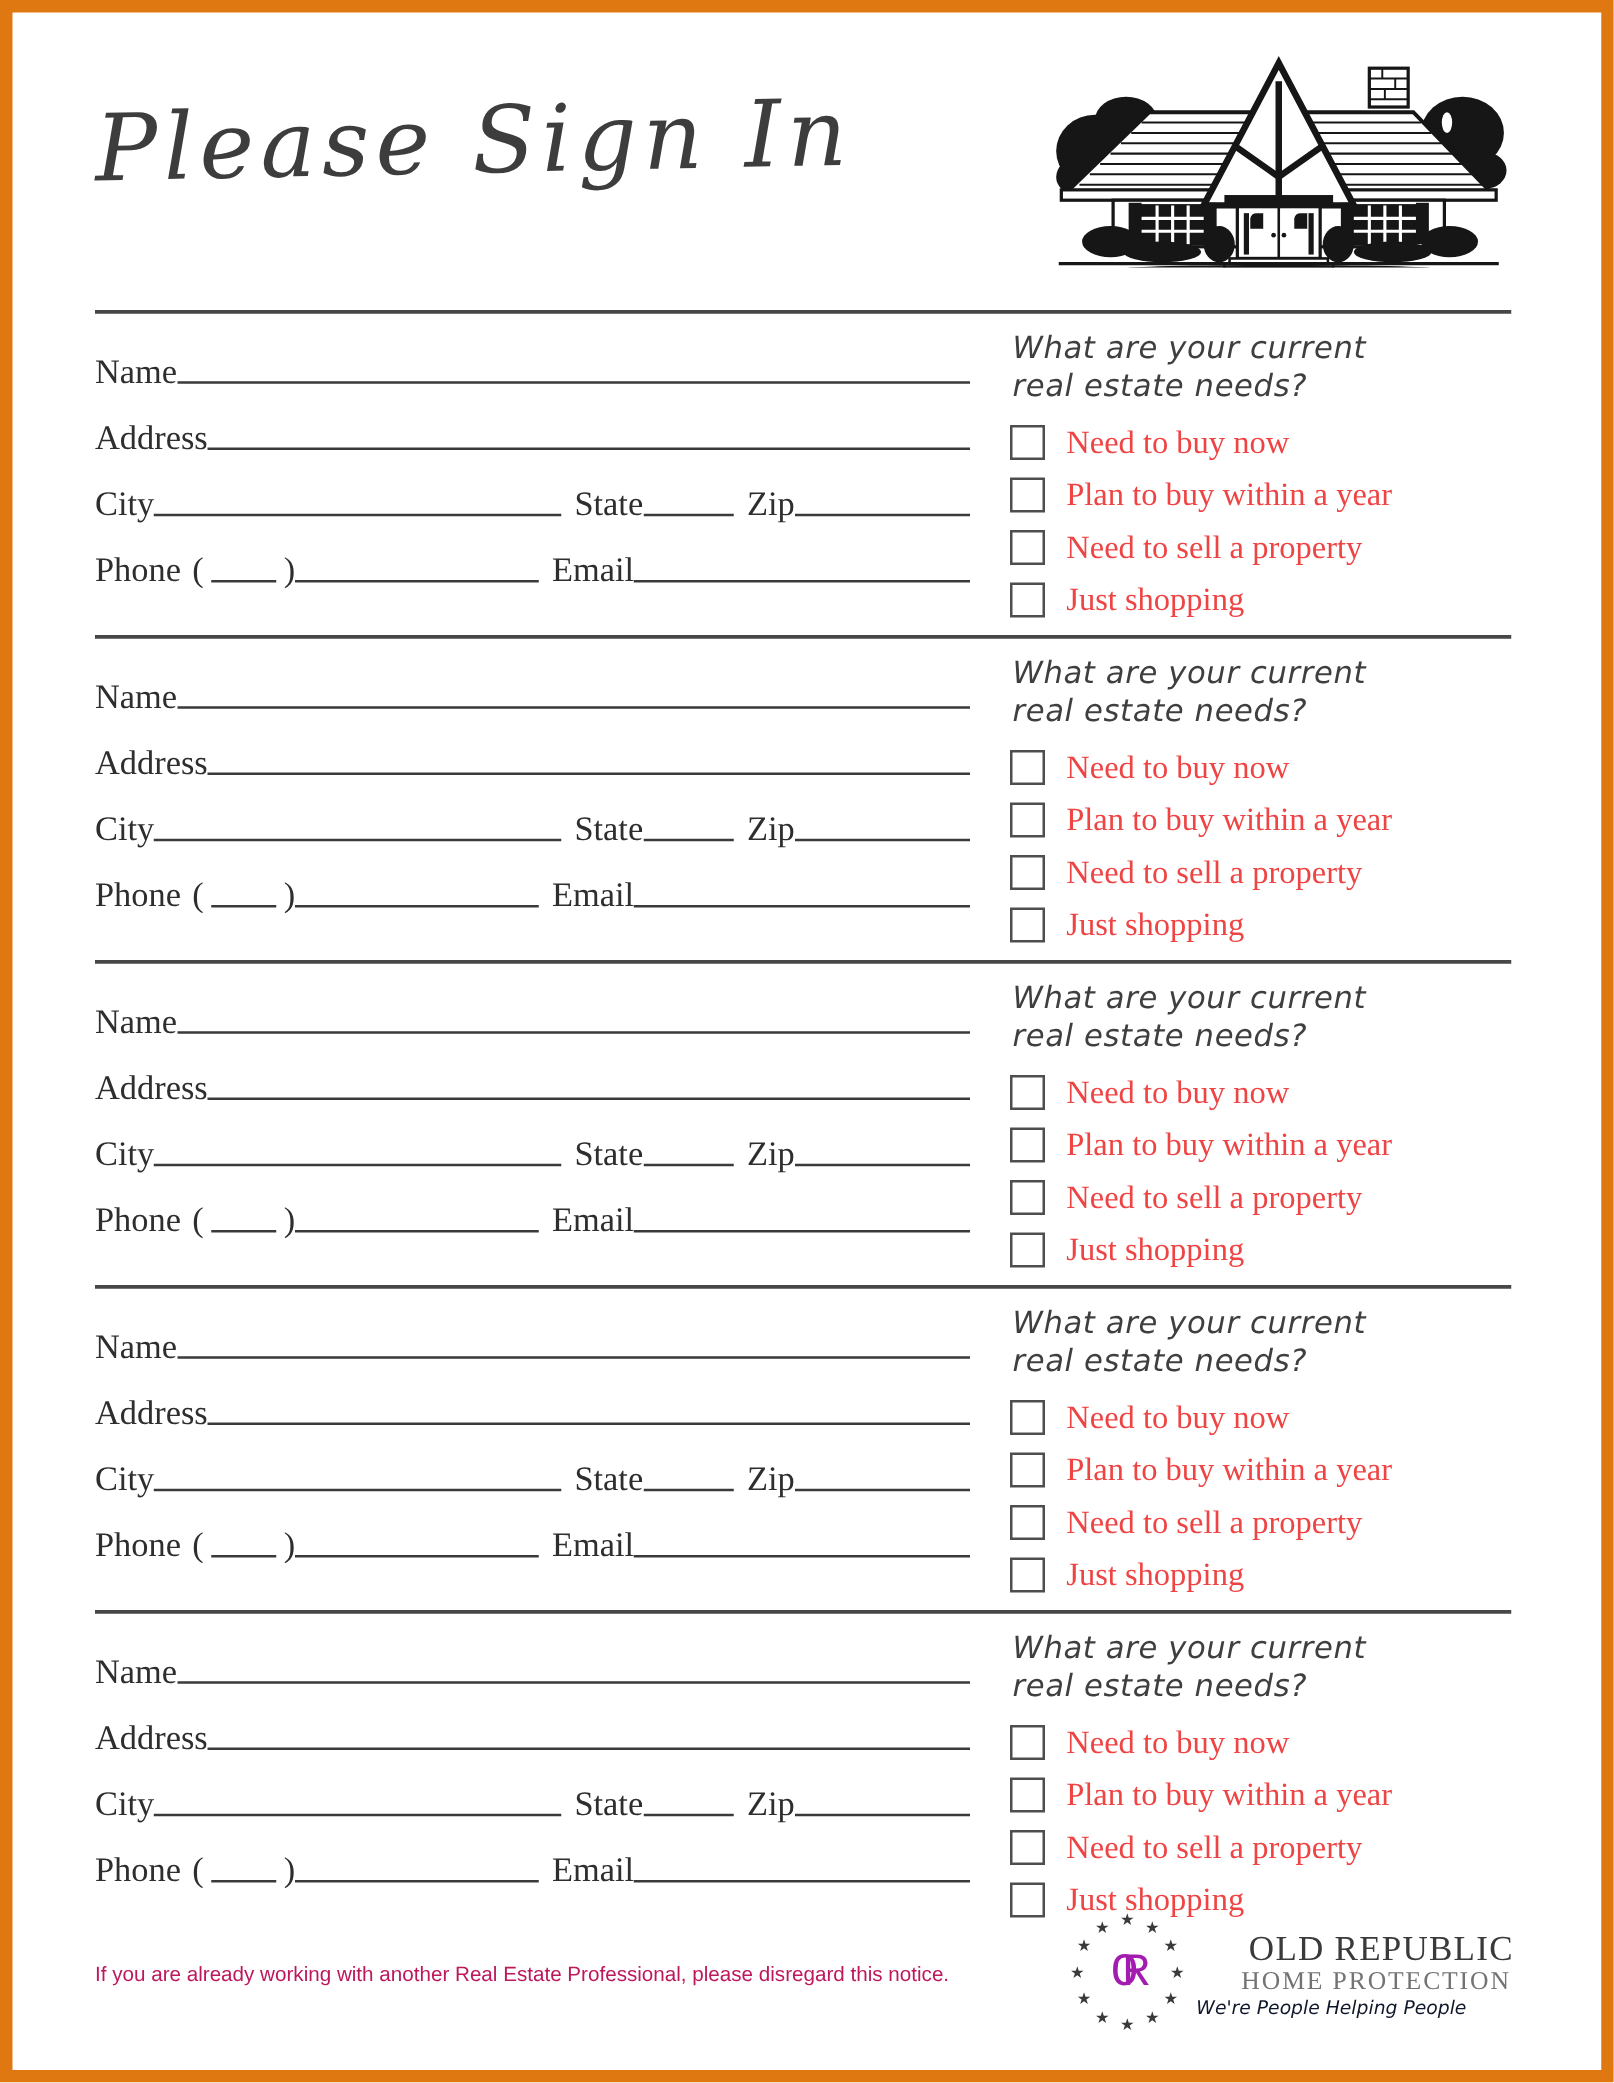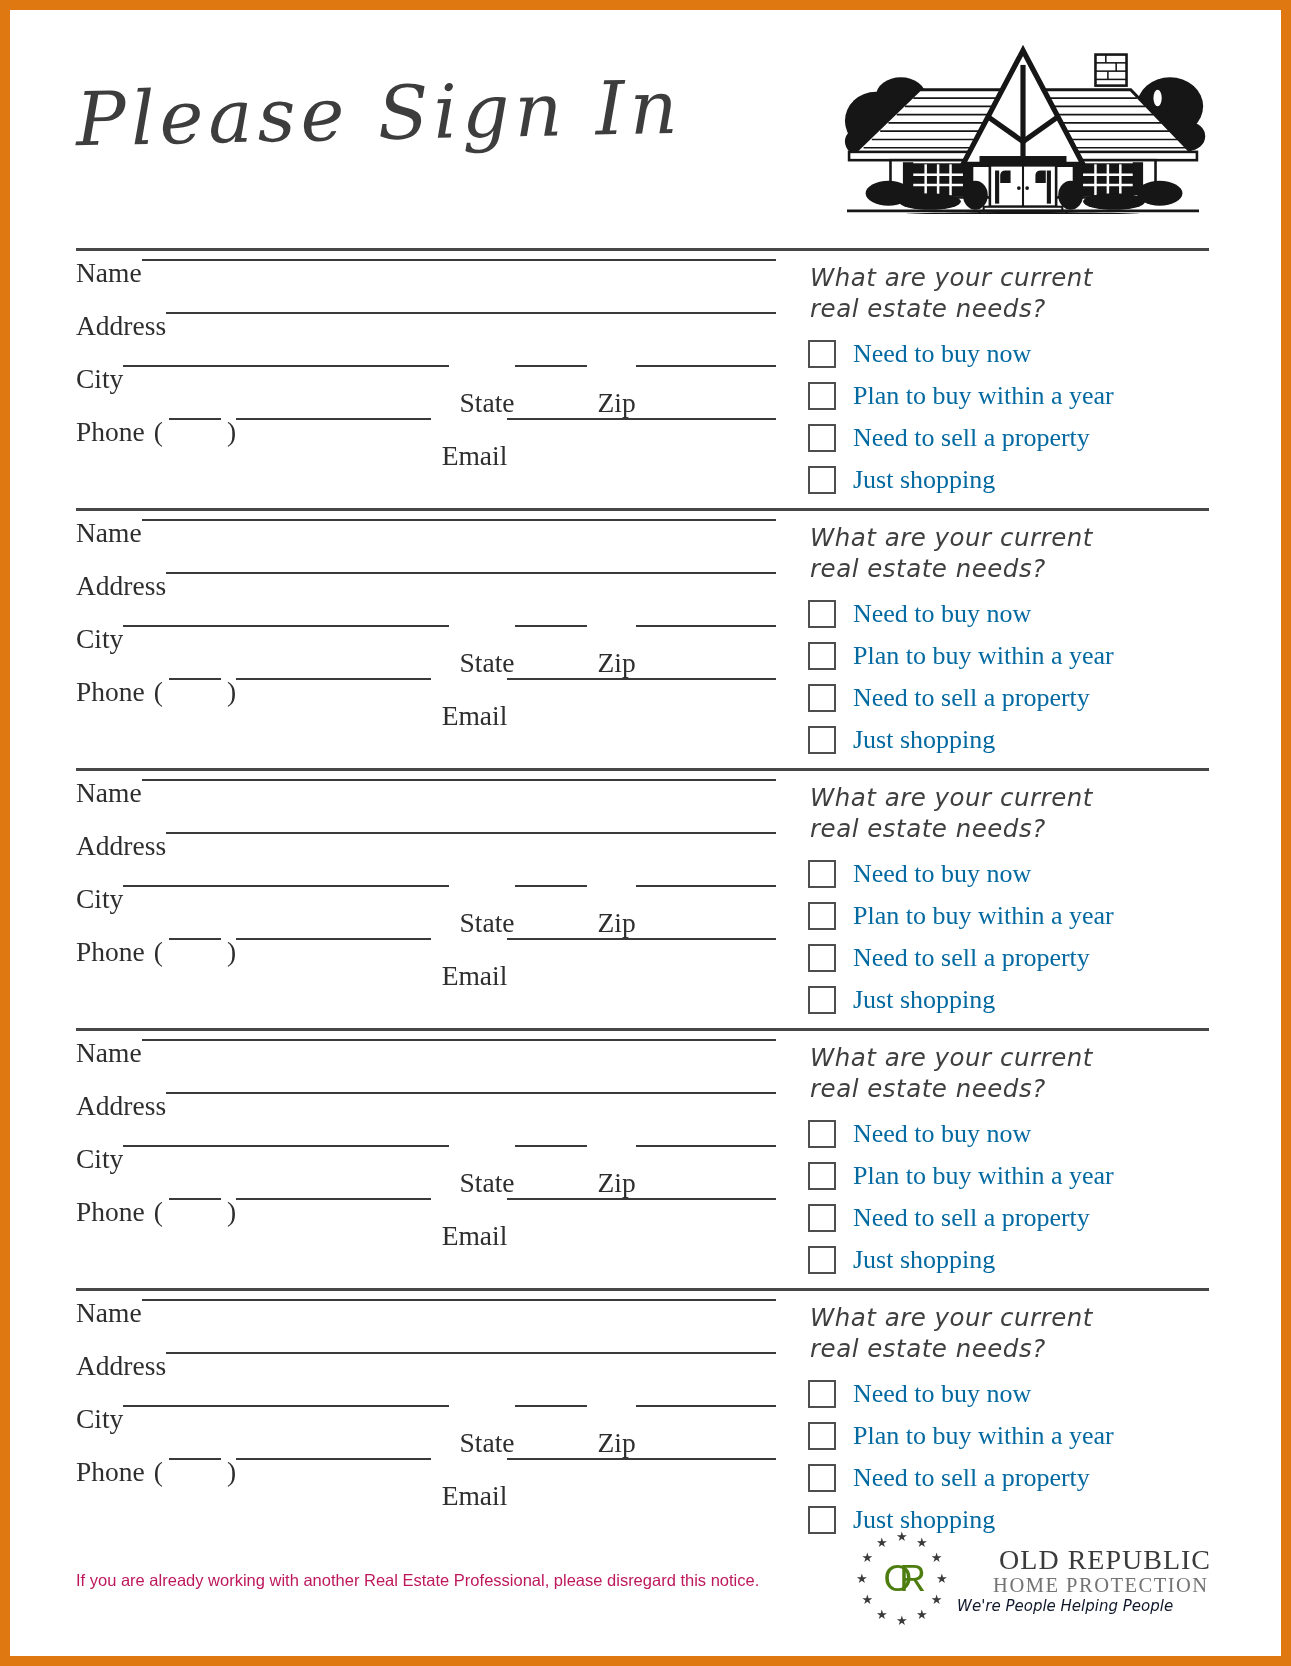--- a/index.html
+++ b/index.html
@@ -19,54 +19,54 @@
   }
   .house { width:392px; height:176px; flex:none; margin-top:2px; }
   .house svg { width:100%; height:100%; }
 
   
   .sections { margin-left:66px; width:1133px; }
   .entry { border-top:3px solid #474747; box-sizing:border-box; height:260px;
            display:flex; padding-top:8px; }
   .entry.last { height:230px; }
   .col-left { width:700px; flex:none; }
-  .frow { display:flex; align-items:flex-start; height:53px; font-size:27.5px; color:#2e2e2e; }
+  .frow { display:flex; align-items:flex-end; height:53px; font-size:27.5px; color:#2e2e2e; }
   .lbl { white-space:pre; line-height:1.05; }
   .lbl.mid { margin-left:11px;margin-top:24px; }
   .line { flex:1 1 auto; border-bottom:2px solid #3a3a3a; margin-bottom:5px; min-width:20px; }
   .line.w-state { flex:0 0 72px; }
   .line.w-paren { flex:0 0 52px; margin-left:6px; margin-right:6px; }
   .line.w-phone { flex:1.05 1 0; }
   .line.w-email { flex:1.45 1 0; }
   .line.w-city  { flex:2.55 1 0; }
   .line.w-zip   { flex:1.1 1 0; }
 
   .col-right { margin-left:32px; flex:1 1 auto; padding-top:4px; }
   .needs-heading {
     font-family:"DejaVu Sans", sans-serif; font-style:italic;
     font-size:24.5px; line-height:1.25; letter-spacing:0.5px;
     color:#3f3f3f; margin:0 0 9px 2px; white-space:nowrap;
   }
   .opt { display:flex; align-items:center; height:42px; }
   .checkbox { width:28px; height:28px; box-sizing:border-box; flex:none;
               border:2px solid #4e4e4e; background:#fff; margin-right:17px; }
-  .opt-label { font-size:26px; color:#0369a1; white-space:nowrap; }
+  .opt-label { font-size:26px; color:#ef4444; white-space:nowrap; }
 
   
   .footer { flex:1 1 auto; display:flex; justify-content:space-between;
             align-items:center; margin:0 70px 14px 66px; }
   .footer-text { font-family:"Liberation Sans", sans-serif; }
   .footer-line1 { font-size:22px; font-weight:700; color:#333333; margin-bottom:5px; }
   .footer-line2 { font-size:16.5px; font-weight:400; color:#be185d; }
   .logo { display:flex; align-items:center; gap:8px; }
   .logo-stars { position:relative; width:92px; height:96px; flex:none; }
   .star { position:absolute; font-family:"DejaVu Sans", sans-serif;
           font-size:13px; color:#3a3a3a; line-height:1; }
   .monogram { position:absolute; left:50%; top:50%; transform:translate(-46%,-52%);
-              font-family:Liberation Sans, sans-serif; font-size:37px; color:#4d7c0f;
+              font-family:Liberation Mono, monospace; font-size:37px; color:#a21caf;
               letter-spacing:-13px; padding-right:13px;text-align:right; }
   .logo-text { display:flex; flex-direction:column; line-height:1.04; }
   .logo-l1 { font-family:"Liberation Serif", serif; font-size:28px; letter-spacing:1px; color:#3a3a3a; white-space:nowrap;margin-left:42px; }
   .logo-l2 { font-family:"Liberation Serif", serif; font-size:20.5px; letter-spacing:1.5px; color:#737373; white-space:nowrap;margin-left:36px; }
   .logo-l3 { font-family:"DejaVu Sans", sans-serif; font-style:italic; font-size:15px;
              color:#0f172a; margin-top:3px; white-space:nowrap; }
 </style>
 </head>
 <body>
 

